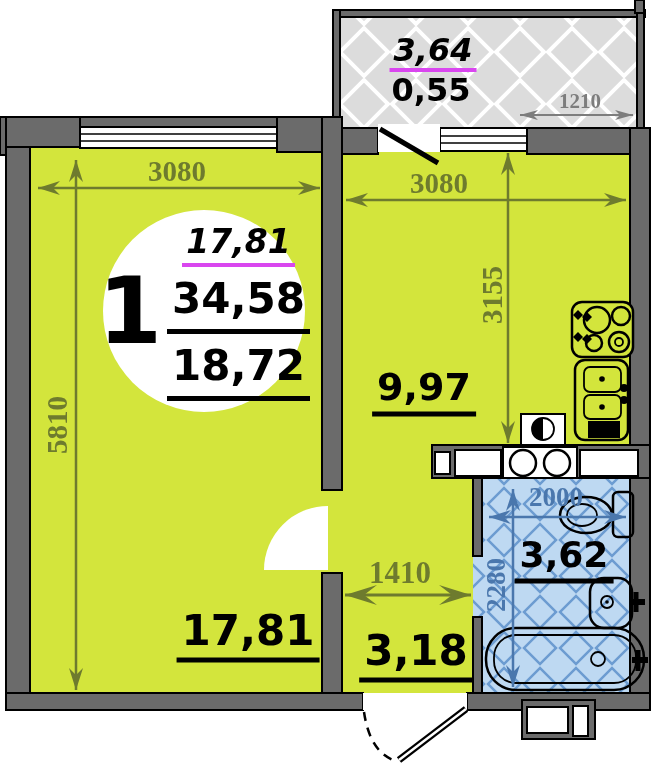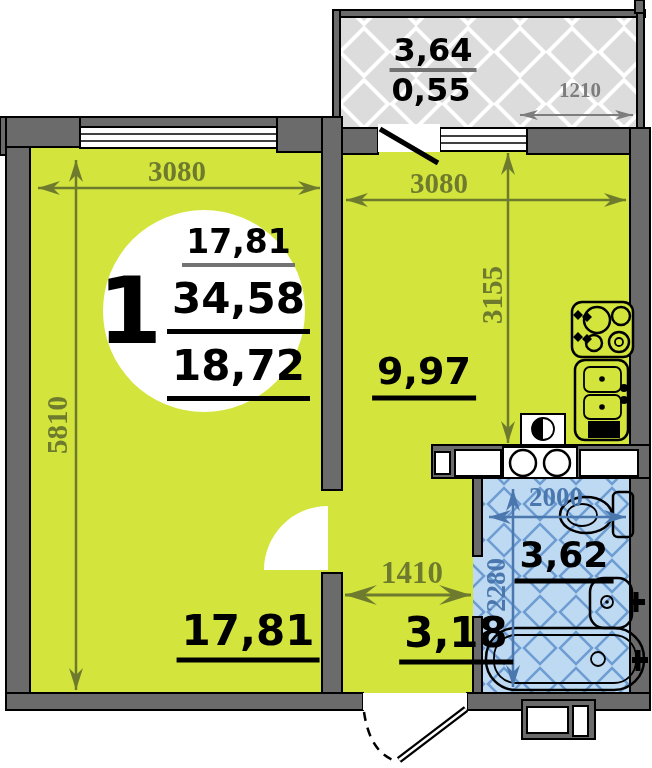--- a/index.html
+++ b/index.html
@@ -28,21 +28,21 @@
   .arr-blue{fill:var(--dimblue);}
 
   
   .lbl{position:absolute;transform:translate(-50%,-50%);font-weight:bold;color:#000;
        white-space:nowrap;z-index:2;line-height:1;}
   .rot{transform:translate(-50%,-50%) rotate(-90deg);}
   .dimlbl{font-family:"Liberation Serif",serif;color:var(--dim);font-size:29px;}
   .graylbl{font-family:"Liberation Serif",serif;color:var(--dimgray);font-size:21px;}
   .bluelbl{font-family:"Liberation Serif",serif;color:var(--dimblue);font-size:27px;}
   .u{border-bottom:5px solid #000;padding:0 5px 6px;}
-  .u4{border-bottom:4px solid #737373;padding:0 4px 2px;}
+  .u4{border-bottom:4px solid #d946ef;padding:0 4px 2px;font-style:italic;}
   .area42{font-size:42px;}
   .area38{font-size:38px;}
   .area36{font-size:36px;}
   .balclbl{font-size:32px;}
 
   
   .badge{position:absolute;left:103px;top:210px;width:202px;height:202px;border-radius:50%;
          background:#fff;display:flex;align-items:center;justify-content:center;gap:5px;z-index:2;}
   .badge-unit{font-size:92px;font-weight:bold;}
   .badge-col{display:flex;flex-direction:column;align-items:center;gap:7px;font-weight:bold;}
@@ -219,28 +219,28 @@
       <line x1="513" y1="489" x2="513" y2="687" class="dimline-blue"></line>
       <polygon class="arr-blue" points="513,489 506,511 513,504 520,511"></polygon>
       <polygon class="arr-blue" points="513,687 506,665 513,672 520,665"></polygon>
     </g>
   </svg>
 
   <div class="lbl dimlbl" style="left:177px;top:171px;">3080</div>
   <div class="lbl dimlbl rot" style="left:57px;top:425px;">5810</div>
   <div class="lbl dimlbl" style="left:439px;top:183px;">3080</div>
   <div class="lbl dimlbl rot" style="left:492px;top:295px;">3155</div>
-  <div class="lbl dimlbl" style="left:412px;top:572px;font-size:31px;">1410</div>
-  <div class="lbl graylbl" style="left:580px;top:90px;">1210</div>
+  <div class="lbl dimlbl" style="left:400px;top:572px;font-size:31px;">1410</div>
+  <div class="lbl graylbl" style="left:580px;top:101px;">1210</div>
   <div class="lbl bluelbl" style="left:556px;top:497px;">2000</div>
   <div class="lbl bluelbl rot" style="left:496px;top:585px;">2280</div>
 
   <div class="lbl area42 u" style="left:248px;top:636px;">17,81</div>
-  <div class="lbl area38 u" style="left:424px;top:376px;">9,97</div>
-  <div class="lbl area42 u" style="left:416px;top:638px;margin-left:40px;">3,18</div>
+  <div class="lbl area38 u" style="left:424px;top:392px;">9,97</div>
+  <div class="lbl area42 u" style="left:416px;top:656px;">3,18</div>
   <div class="lbl area36 u" style="left:564px;top:560px;">3,62</div>
   <div class="lbl balclbl u4" style="left:433px;top:53px;">3,64</div>
   <div class="lbl balclbl" style="left:431px;top:90px;">0,55</div>
 
   <div class="badge">
     <div class="badge-unit">1</div>
     <div class="badge-col">
       <div class="b1 u4">17,81</div>
       <div class="b2 u">34,58</div>
       <div class="b3 u">18,72</div>

